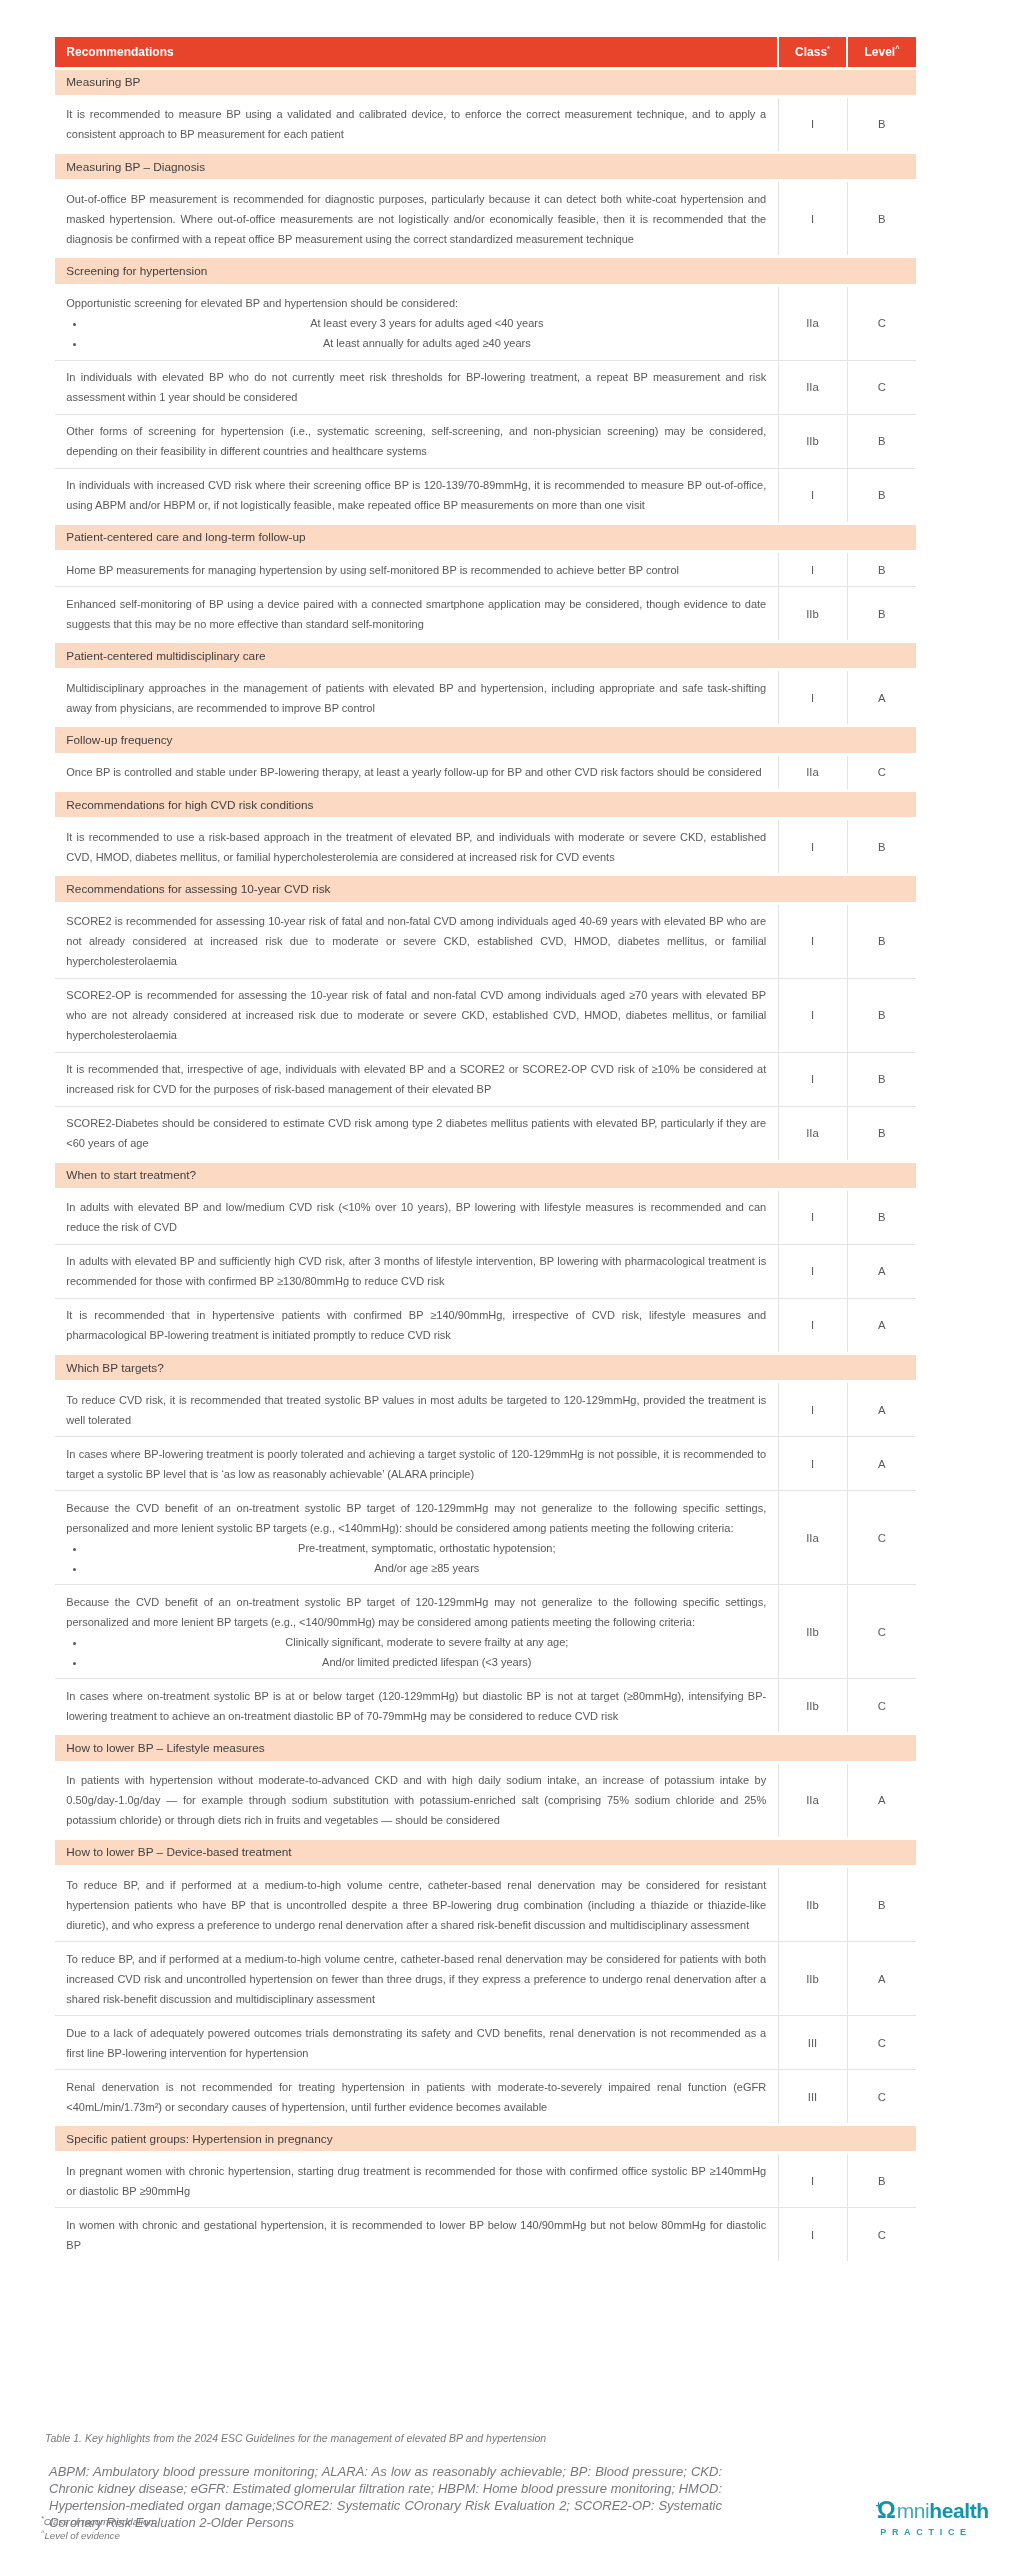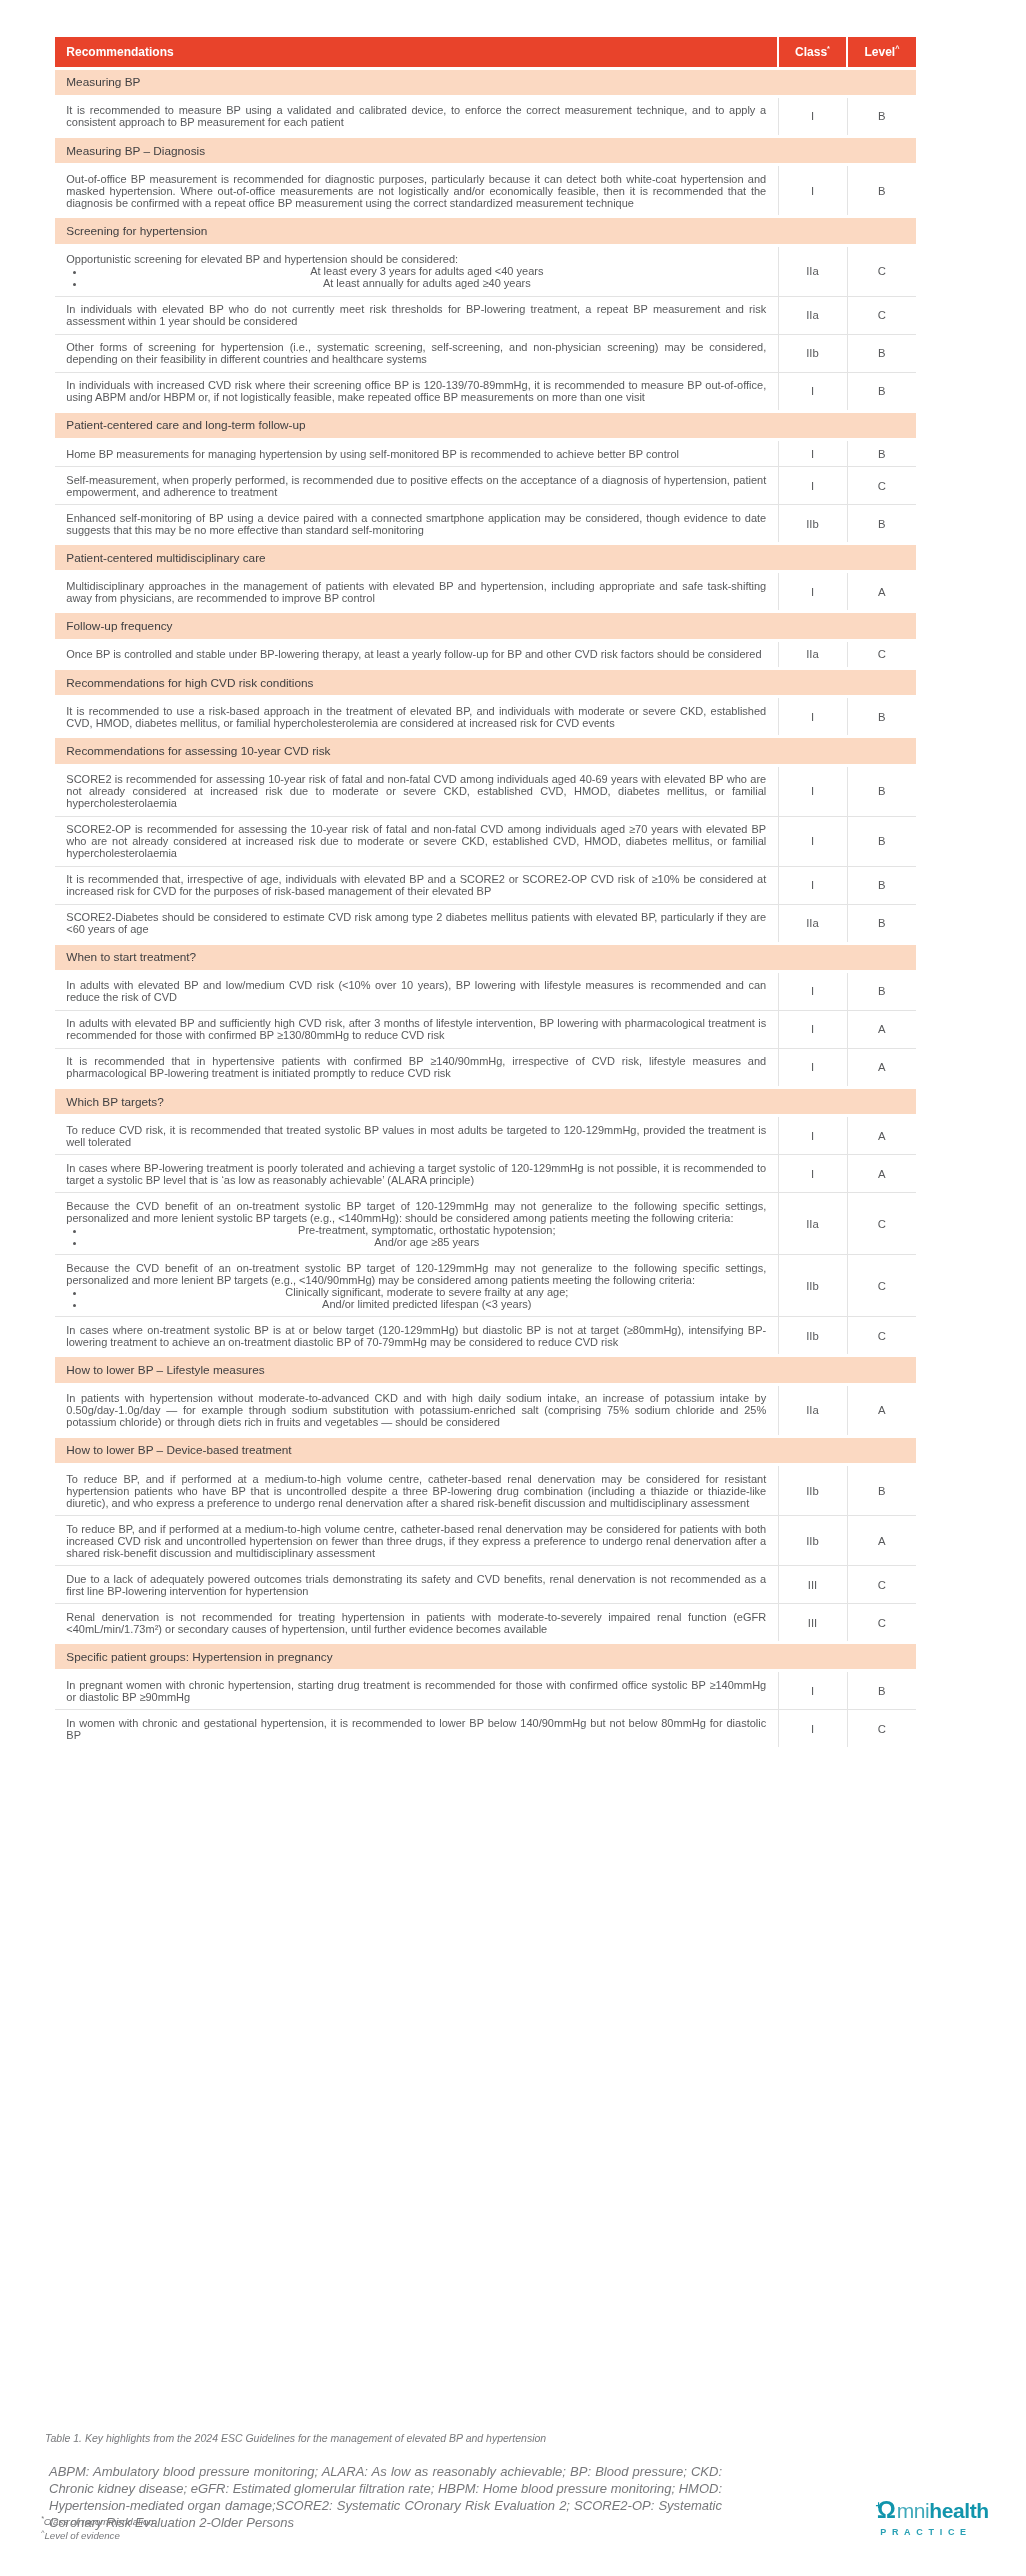--- a/index.html
+++ b/index.html
@@ -31,21 +31,21 @@
     background: #FBD9C2; color: #3F3F41;
     font-size: 11.8px; font-weight: normal;
     padding: 5.7px 11.3px;
     border-top: 3.2px solid #ffffff;
     border-bottom: 3.2px solid #ffffff;
   }
 
   tr.data-row td { vertical-align: middle; }
   tr.data-row + tr.data-row td { border-top: 0.8px solid #E3E3E3; }
   td.rec-cell {
-    color: #58595B; font-size: 11px; line-height: 12px;
+    color: #58595B; font-size: 11px; line-height: 20px;
     padding: 6.5px 11.3px; text-align: justify;
   }
   td.rec-cell ul { margin: 0; padding-left: 19.5px; text-align: center; }
   td.rec-cell li { padding-left: 1.6px; }
   td.class-cell, td.level-cell {
     color: #58595B; font-size: 11.3px; text-align: center;
     border-left: 0.8px solid #E3E3E3; padding: 4.9px 1.6px;
   }
 
   .caption {
@@ -160,27 +160,20 @@
         </tr>
         <tr class="data-row">
           <td class="rec-cell">
             <div>Home BP measurements for managing hypertension by using self-monitored BP is recommended to achieve better BP control</div>
           </td>
           <td class="class-cell">I</td>
           <td class="level-cell">B</td>
         </tr>
         <tr class="data-row">
           <td class="rec-cell">
-            <div>Self-measurement, when properly performed, is recommended due to positive effects on the acceptance of a diagnosis of hypertension, patient empowerment, and adherence to treatment</div>
-          </td>
-          <td class="class-cell">I</td>
-          <td class="level-cell">C</td>
-        </tr>
-        <tr class="data-row">
-          <td class="rec-cell">
             <div>Enhanced self-monitoring of BP using a device paired with a connected smartphone application may be considered, though evidence to date suggests that this may be no more effective than standard self-monitoring</div>
           </td>
           <td class="class-cell">IIb</td>
           <td class="level-cell">B</td>
         </tr>
         <tr class="section-row">
           <td colspan="3">Patient-centered multidisciplinary care</td>
         </tr>
         <tr class="data-row">
           <td class="rec-cell">

